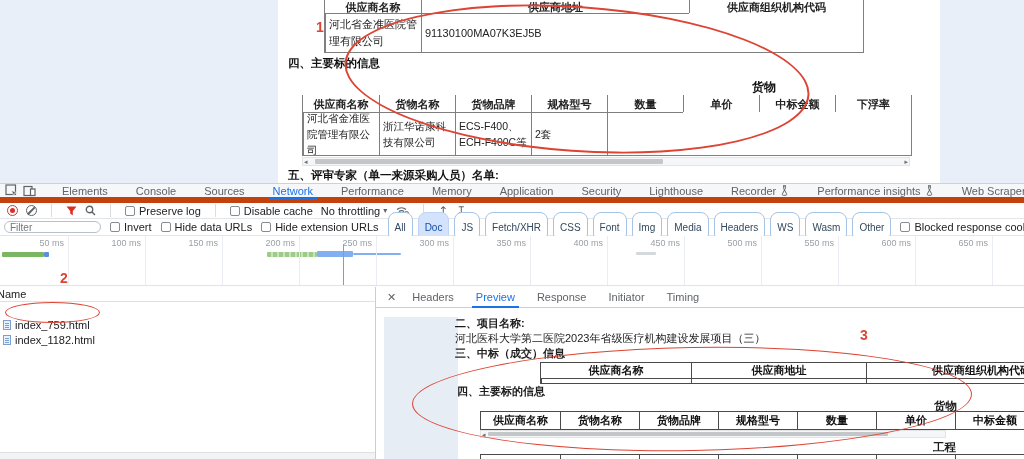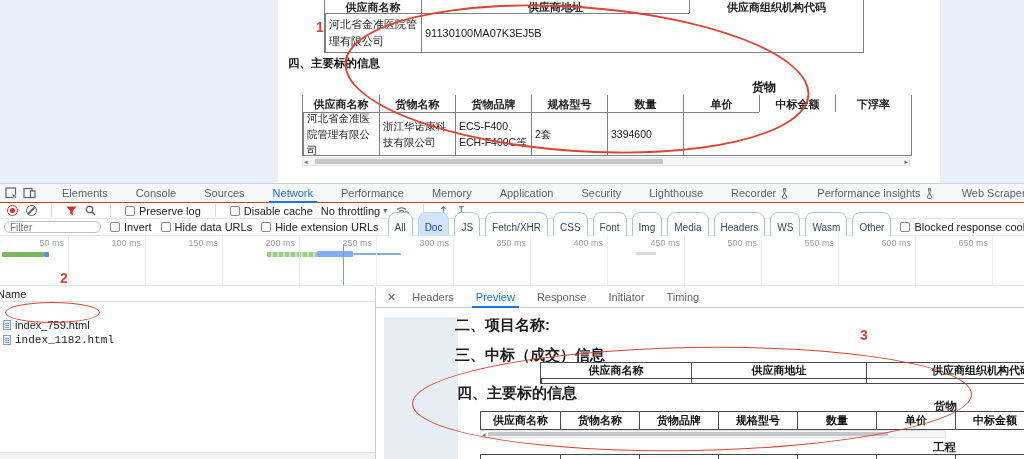--- a/index.html
+++ b/index.html
@@ -34,21 +34,21 @@
   .hscroll .track { position:relative; flex:1; height:100%; }
   .hscroll .thumb { position:absolute; top:1px; bottom:1px; background:#c4c7ca; border-radius:1px; }
 
   
   .red-ellipse { border:2px solid #dd4433; border-radius:50%; background:transparent; pointer-events:none; }
   .red-num { color:#dd4433; font-size:14px; font-weight:bold; }
 
   
   .dt-root { left:0; top:183px; width:1024px; height:276px; background:#fff; border-top:1px solid #ccd2da; }
 
-  .dt-tabbar { left:0; top:184px; width:1024px; height:19px; background:#f6f7f9; border-bottom:1px solid #c2410c;
+  .dt-tabbar { left:0; top:184px; width:1024px; height:19px; background:#f6f7f9; border-bottom:6px solid #c2410c;
                display:flex; align-items:center; font-size:11px; color:#5f6368; }
   .dt-tabbar .icon-btn { width:16px; display:flex; justify-content:center; margin-left:5px; }
   .dt-vdiv { width:1px; height:13px; background:#dadce0; margin:0 6px; }
   .dt-tab { padding:0 4px; margin:0 10px; height:19px; display:flex; align-items:center; gap:4px; white-space:nowrap; }
   .dt-tab.sel { color:#1a73e8; box-shadow:inset 0 -2px 0 #1a73e8; }
 
   .dt-toolbar { left:0; top:203px; width:1024px; height:16px; background:#fff; border-bottom:1px solid #e3e6e9;
                 display:flex; align-items:center; gap:8px; padding-left:7px; font-size:11px; color:#202124; }
   .rec-dot { width:11px; height:11px; border-radius:50%; border:1.5px solid #d93025; display:flex; align-items:center; justify-content:center; }
   .rec-dot i { width:5px; height:5px; border-radius:50%; background:#d93025; }
@@ -86,21 +86,21 @@
   .pane-div { left:375px; top:287px; width:1px; height:172px; background:#cacdd1; }
 
   .detail-tabs { left:376px; top:287px; width:648px; height:21px; background:#fff; border-bottom:1px solid #cacdd1;
                  display:flex; align-items:center; font-size:11px; color:#5f6368; padding-left:6px; }
   .detail-tabs .close { padding:0 5px; font-size:11px; color:#5f6368; }
   .dtab { padding:0 4px; margin:0 7px; height:21px; display:flex; align-items:center; }
   .dtab.sel { color:#1a73e8; box-shadow:inset 0 -2px 0 #1a73e8; }
 
   .pv-bluebox { left:384px; top:317px; width:74px; height:142px; background:#e7edf4; }
   .pv-text { font-size:11px; color:#1c1c1c; white-space:nowrap; }
-  .pv-bold { font-weight:bold; font-size:15px; }
+  .pv-bold { font-weight:bold; font-size:11px; }
 
   .pv-table { display:grid; border:1px solid #4a4a4a; background:#fff; font-size:11px; color:#111; }
   .pv-table .c { border-left:1px solid #4a4a4a; display:flex; align-items:center; justify-content:center;
                  font-weight:bold; overflow:hidden; white-space:nowrap; }
   .pv-table .c:nth-child(1) { border-left:none; }
   .pv-table .stub { border-top:1px solid #4a4a4a; height:5px; font-weight:normal; }
   .pt1 { left:540px; top:362px; grid-template-columns:150px 175px 230px; }
   .pt1 .h { height:15px; }
   .pt2 { left:480px; top:411px; grid-template-columns:repeat(7,79px); }
   .pt2 .h { height:17px; }
@@ -134,32 +134,32 @@
     <div class="c h r0">货物品牌</div>
     <div class="c h r0">规格型号</div>
     <div class="c h r0">数量</div>
     <div class="c h r0">单价</div>
     <div class="c h r0">中标金额</div>
     <div class="c h r0">下浮率</div>
     <div class="c d">河北省金准医院管理有限公司</div>
     <div class="c d">浙江华诺康科技有限公司</div>
     <div class="c d">ECS-F400、ECH-F400C等</div>
     <div class="c d">2套</div>
-    <div class="c d">3394600</div>
     <div class="c d"></div>
   </div>
 
   <div class="abs hscroll" style="left:302px; top:157px; width:608px; height:9px;">
     <span class="arr">◂</span>
     <span class="track">
         <span class="thumb" style="left:6px; width:348px;"></span>
       </span>
     <span class="arr">▸</span>
   </div>
 
+  <div class="abs doc-head" style="left:288px; top:168px;">五、评审专家（单一来源采购人员）名单:</div>
 
   <div class="abs red-ellipse" style="left:344px; top:6px; width:466px; height:146px; transform:rotate(4deg);"></div>
   <div class="abs red-num" style="left:316px; top:19px;">1</div>
 
   <div class="abs dt-root"></div>
 
   <div class="abs dt-tabbar">
     <span class="icon-btn">
       <svg width="13" height="13" viewBox="0 0 13 13">
           <rect x="1" y="1" width="9.5" height="9.5" fill="none" stroke="#5f6368" stroke-width="1.2"></rect>
@@ -304,39 +304,40 @@
     </div>
   <div class="abs red-num" style="left:60px; top:270px;">2</div>
 
   <div class="abs req-header">
       <span>Name</span>
     </div>
   <div class="abs req-row" style="top:317px;">
     <span class="doc-ic"></span>
     <span>index_759.html</span>
   </div>
-  <div class="abs req-row" style="top:332px;font-family:Liberation Mono, monospace;">
+  <div class="abs req-row" style="top:332px;">
     <span class="doc-ic"></span>
     <span>index_1182.html</span>
   </div>
   <div class="abs red-ellipse" style="left:5px; top:302px; width:95px; height:21px; border-width:1.5px;"></div>
   <div class="abs dt-summary"></div>
   <div class="abs pane-div"></div>
 
   <div class="abs detail-tabs">
     <span class="close">✕</span>
     <span class="dtab">Headers</span>
     <span class="dtab sel">Preview</span>
     <span class="dtab">Response</span>
     <span class="dtab">Initiator</span>
     <span class="dtab">Timing</span>
   </div>
 
   <div class="abs pv-bluebox"></div>
   <div class="abs pv-text pv-bold" style="left:455px; top:316px;">二、项目名称:</div>
+  <div class="abs pv-text" style="left:455px; top:331px;">河北医科大学第二医院2023年省级医疗机构建设发展项目（三）</div>
   <div class="abs pv-text pv-bold" style="left:455px; top:346px;">三、中标（成交）信息</div>
 
   <div class="abs pv-table pt1">
     <div class="c h">供应商名称</div>
     <div class="c h">供应商地址</div>
     <div class="c h">供应商组织机构代码</div>
     <div class="c stub"></div>
     <div class="c stub"></div>
     <div class="c stub"></div>
   </div>

